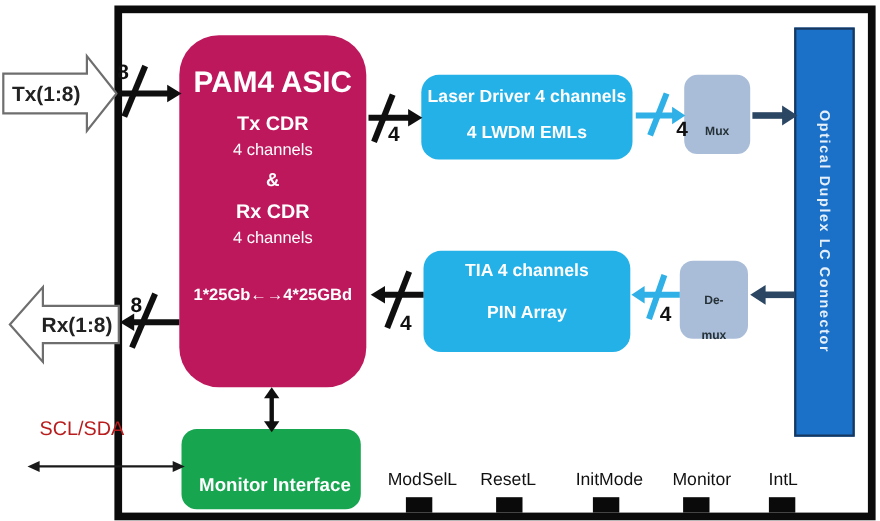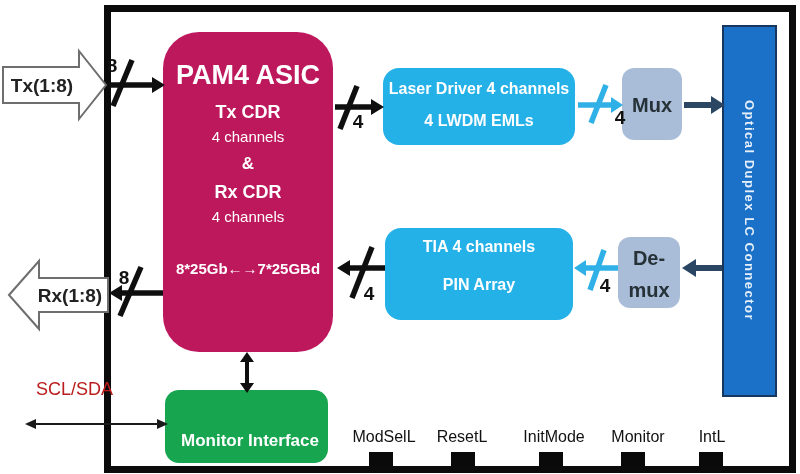--- a/index.html
+++ b/index.html
@@ -26,21 +26,21 @@
   .asic .t6{top:228px;font-size:15px;font-weight:700;}
   .cyanbox{background:#24b1e8;border-radius:16px;color:#fff;}
   .laser{left:383px;top:68px;width:192px;height:77px;}
   .tia{left:385px;top:228px;width:188px;height:92px;}
   .cyanbox div{position:absolute;left:0;right:0;text-align:center;font-size:16px;font-weight:700;}
   .laser .l1{top:12px;} .laser .l2{top:44px;}
   .tia .l1{top:10px;} .tia .l2{top:48px;}
   .graybox{background:#a9bdd8;border-radius:12px;color:#263238;}
   .mux{left:622px;top:68px;width:60px;height:72px;}
   .demux{left:618px;top:237px;width:62px;height:71px;}
-  .graybox div{position:absolute;left:0;right:0;text-align:center;font-size:20px;font-weight:700;}
+  .graybox div{position:absolute;left:0;right:0;text-align:center;font-size:11px;font-weight:700;margin-top:20px;}
   .mux .l1{top:26px;}
   .demux .l1{top:10px;} .demux .l2{top:42px;}
   .connector{
     left:722px;top:25px;width:55px;height:372px;background:#1b71c8;
     border:2px solid #17375e;display:flex;align-items:center;justify-content:center;
   }
   .connector span{
     writing-mode:vertical-rl;text-orientation:mixed;white-space:nowrap;
     color:#e6f0fb;font-size:13px;font-weight:700;letter-spacing:1.5px;
   }
@@ -73,21 +73,21 @@
 
   <div class="frame"></div>
 
   <div class="box asic">
     <div class="t0">PAM4 ASIC</div>
     <div class="t1">Tx CDR</div>
     <div class="t2">4 channels</div>
     <div class="t3">&amp;</div>
     <div class="t4">Rx CDR</div>
     <div class="t5">4 channels</div>
-    <div class="t6">8*25Gb←→7*25GBd</div>
+    <div class="t6">1*25Gb←→4*25GBd</div>
   </div>
 
   <div class="box cyanbox laser">
     <div class="l1">Laser Driver 4 channels</div>
     <div class="l2">4 LWDM EMLs</div>
   </div>
 
   <div class="box cyanbox tia">
     <div class="l1">TIA 4 channels</div>
     <div class="l2">PIN Array</div>

